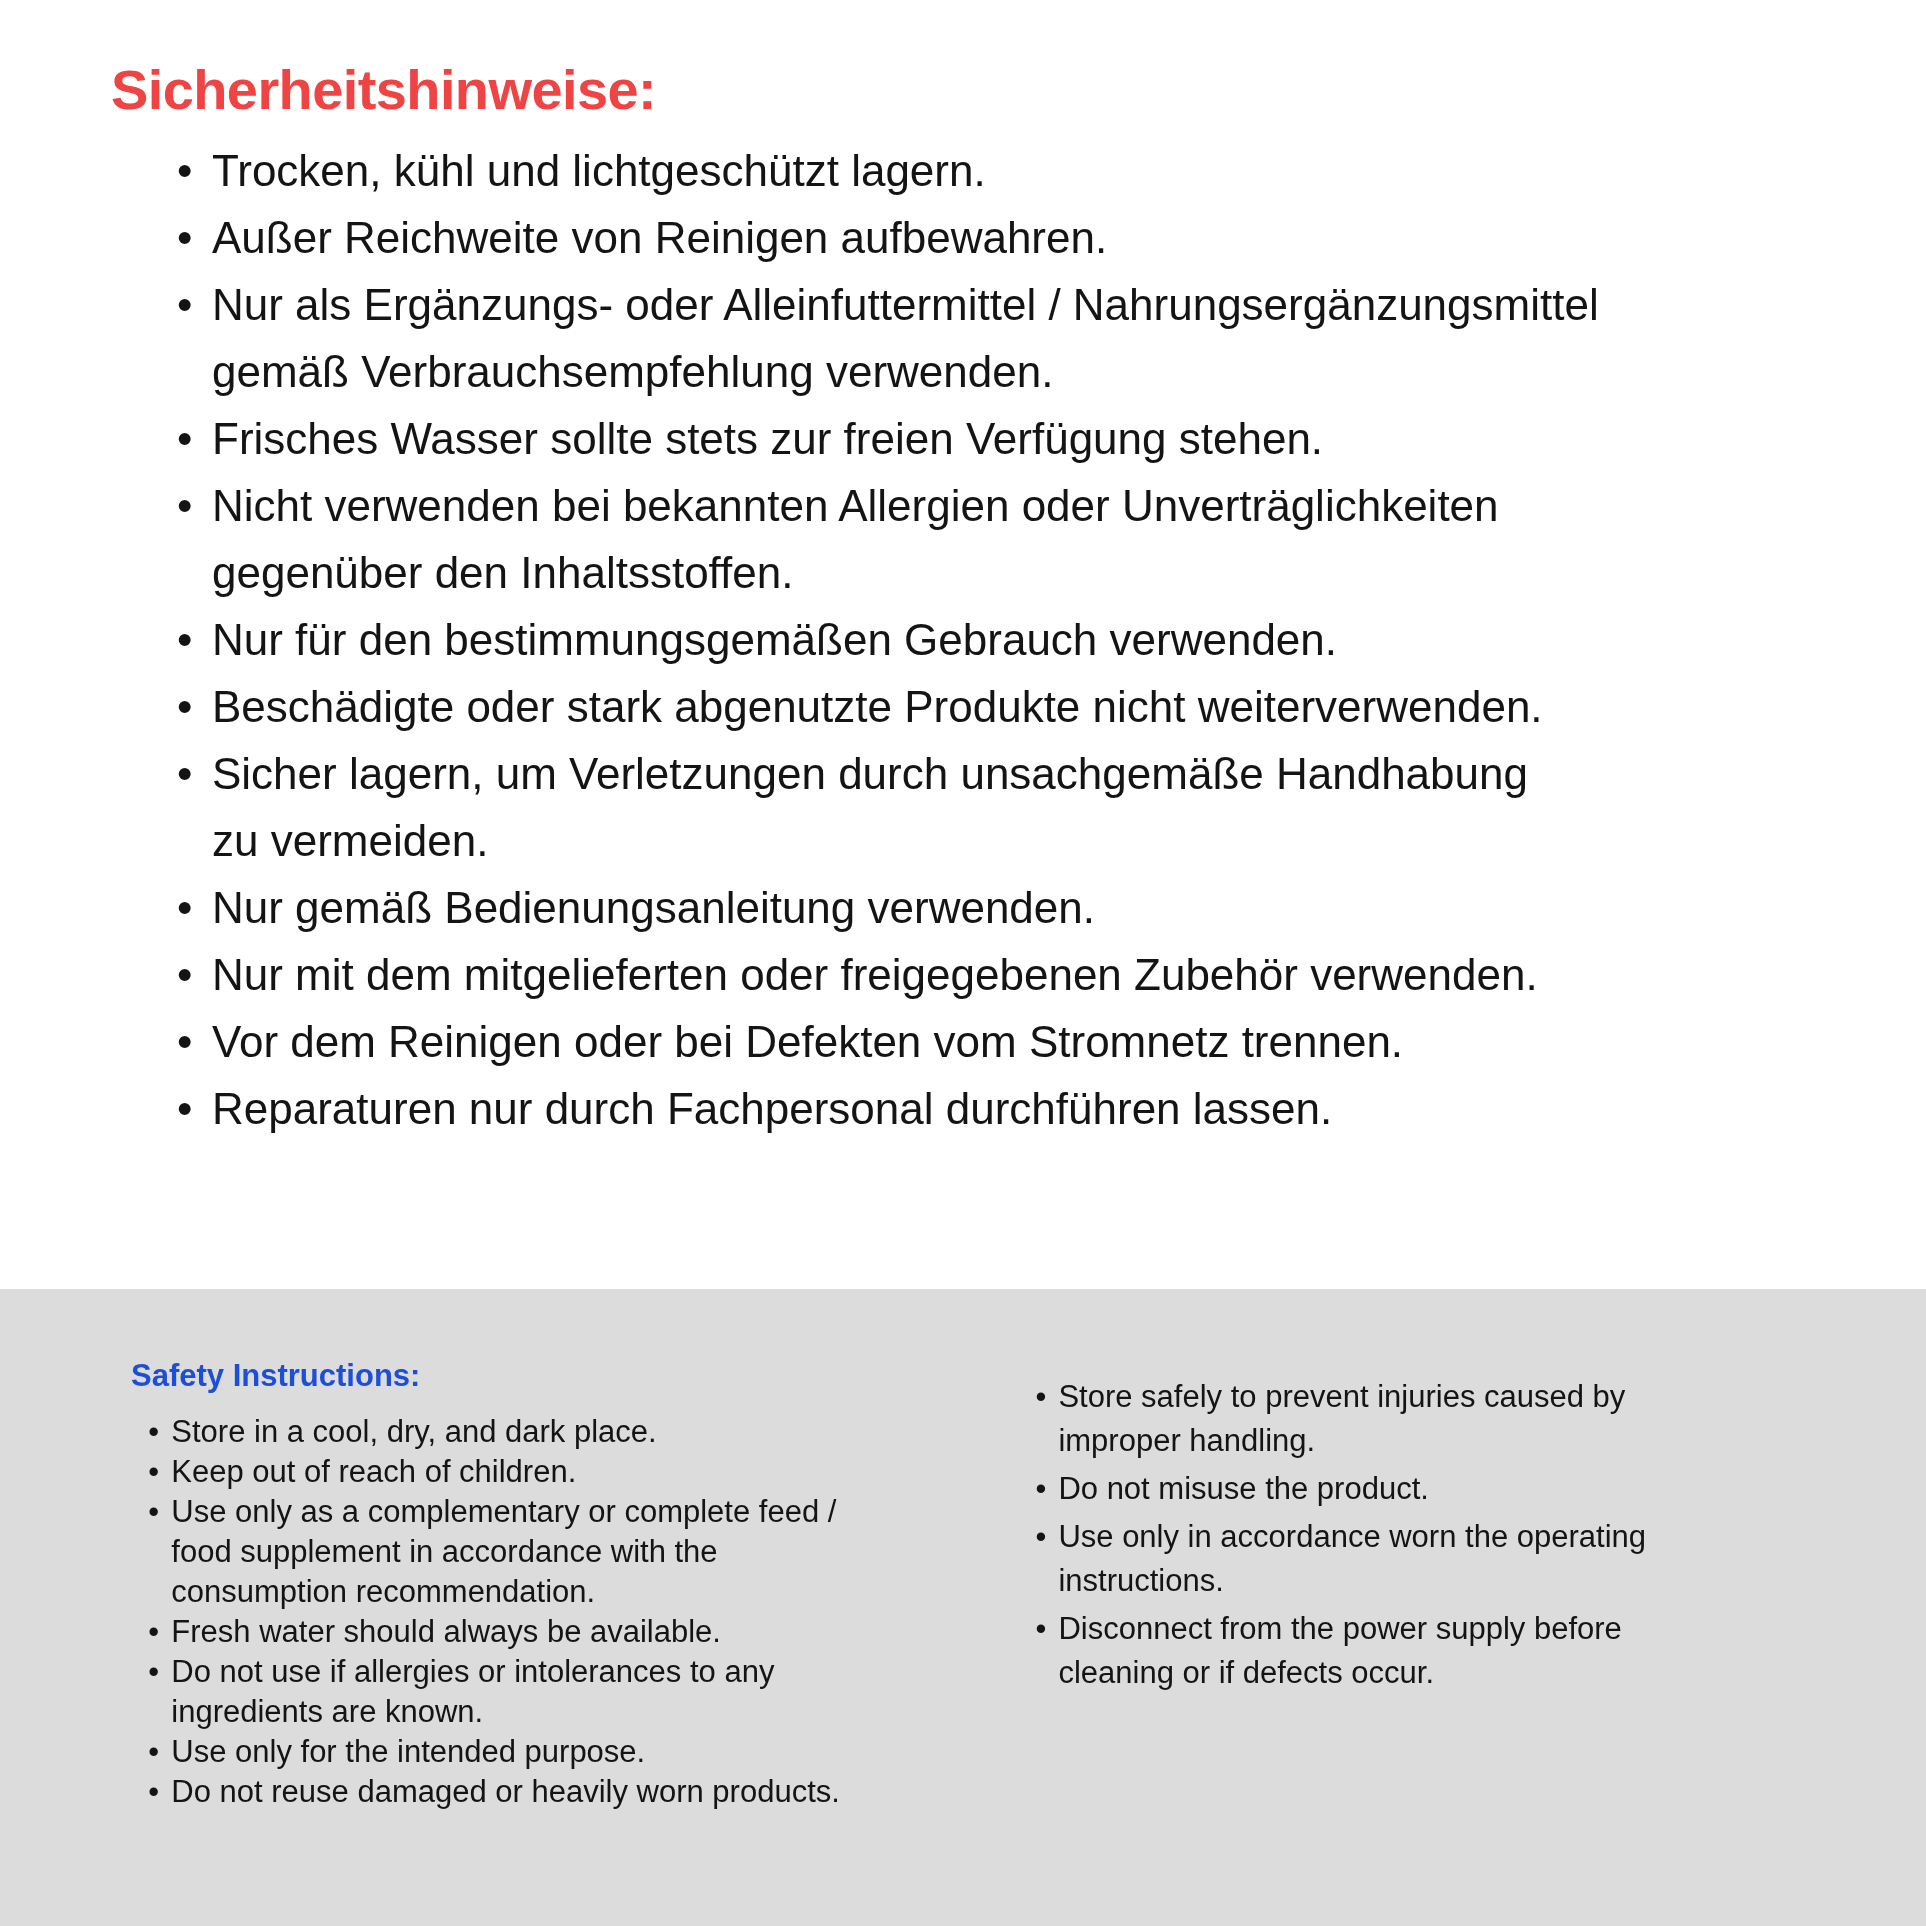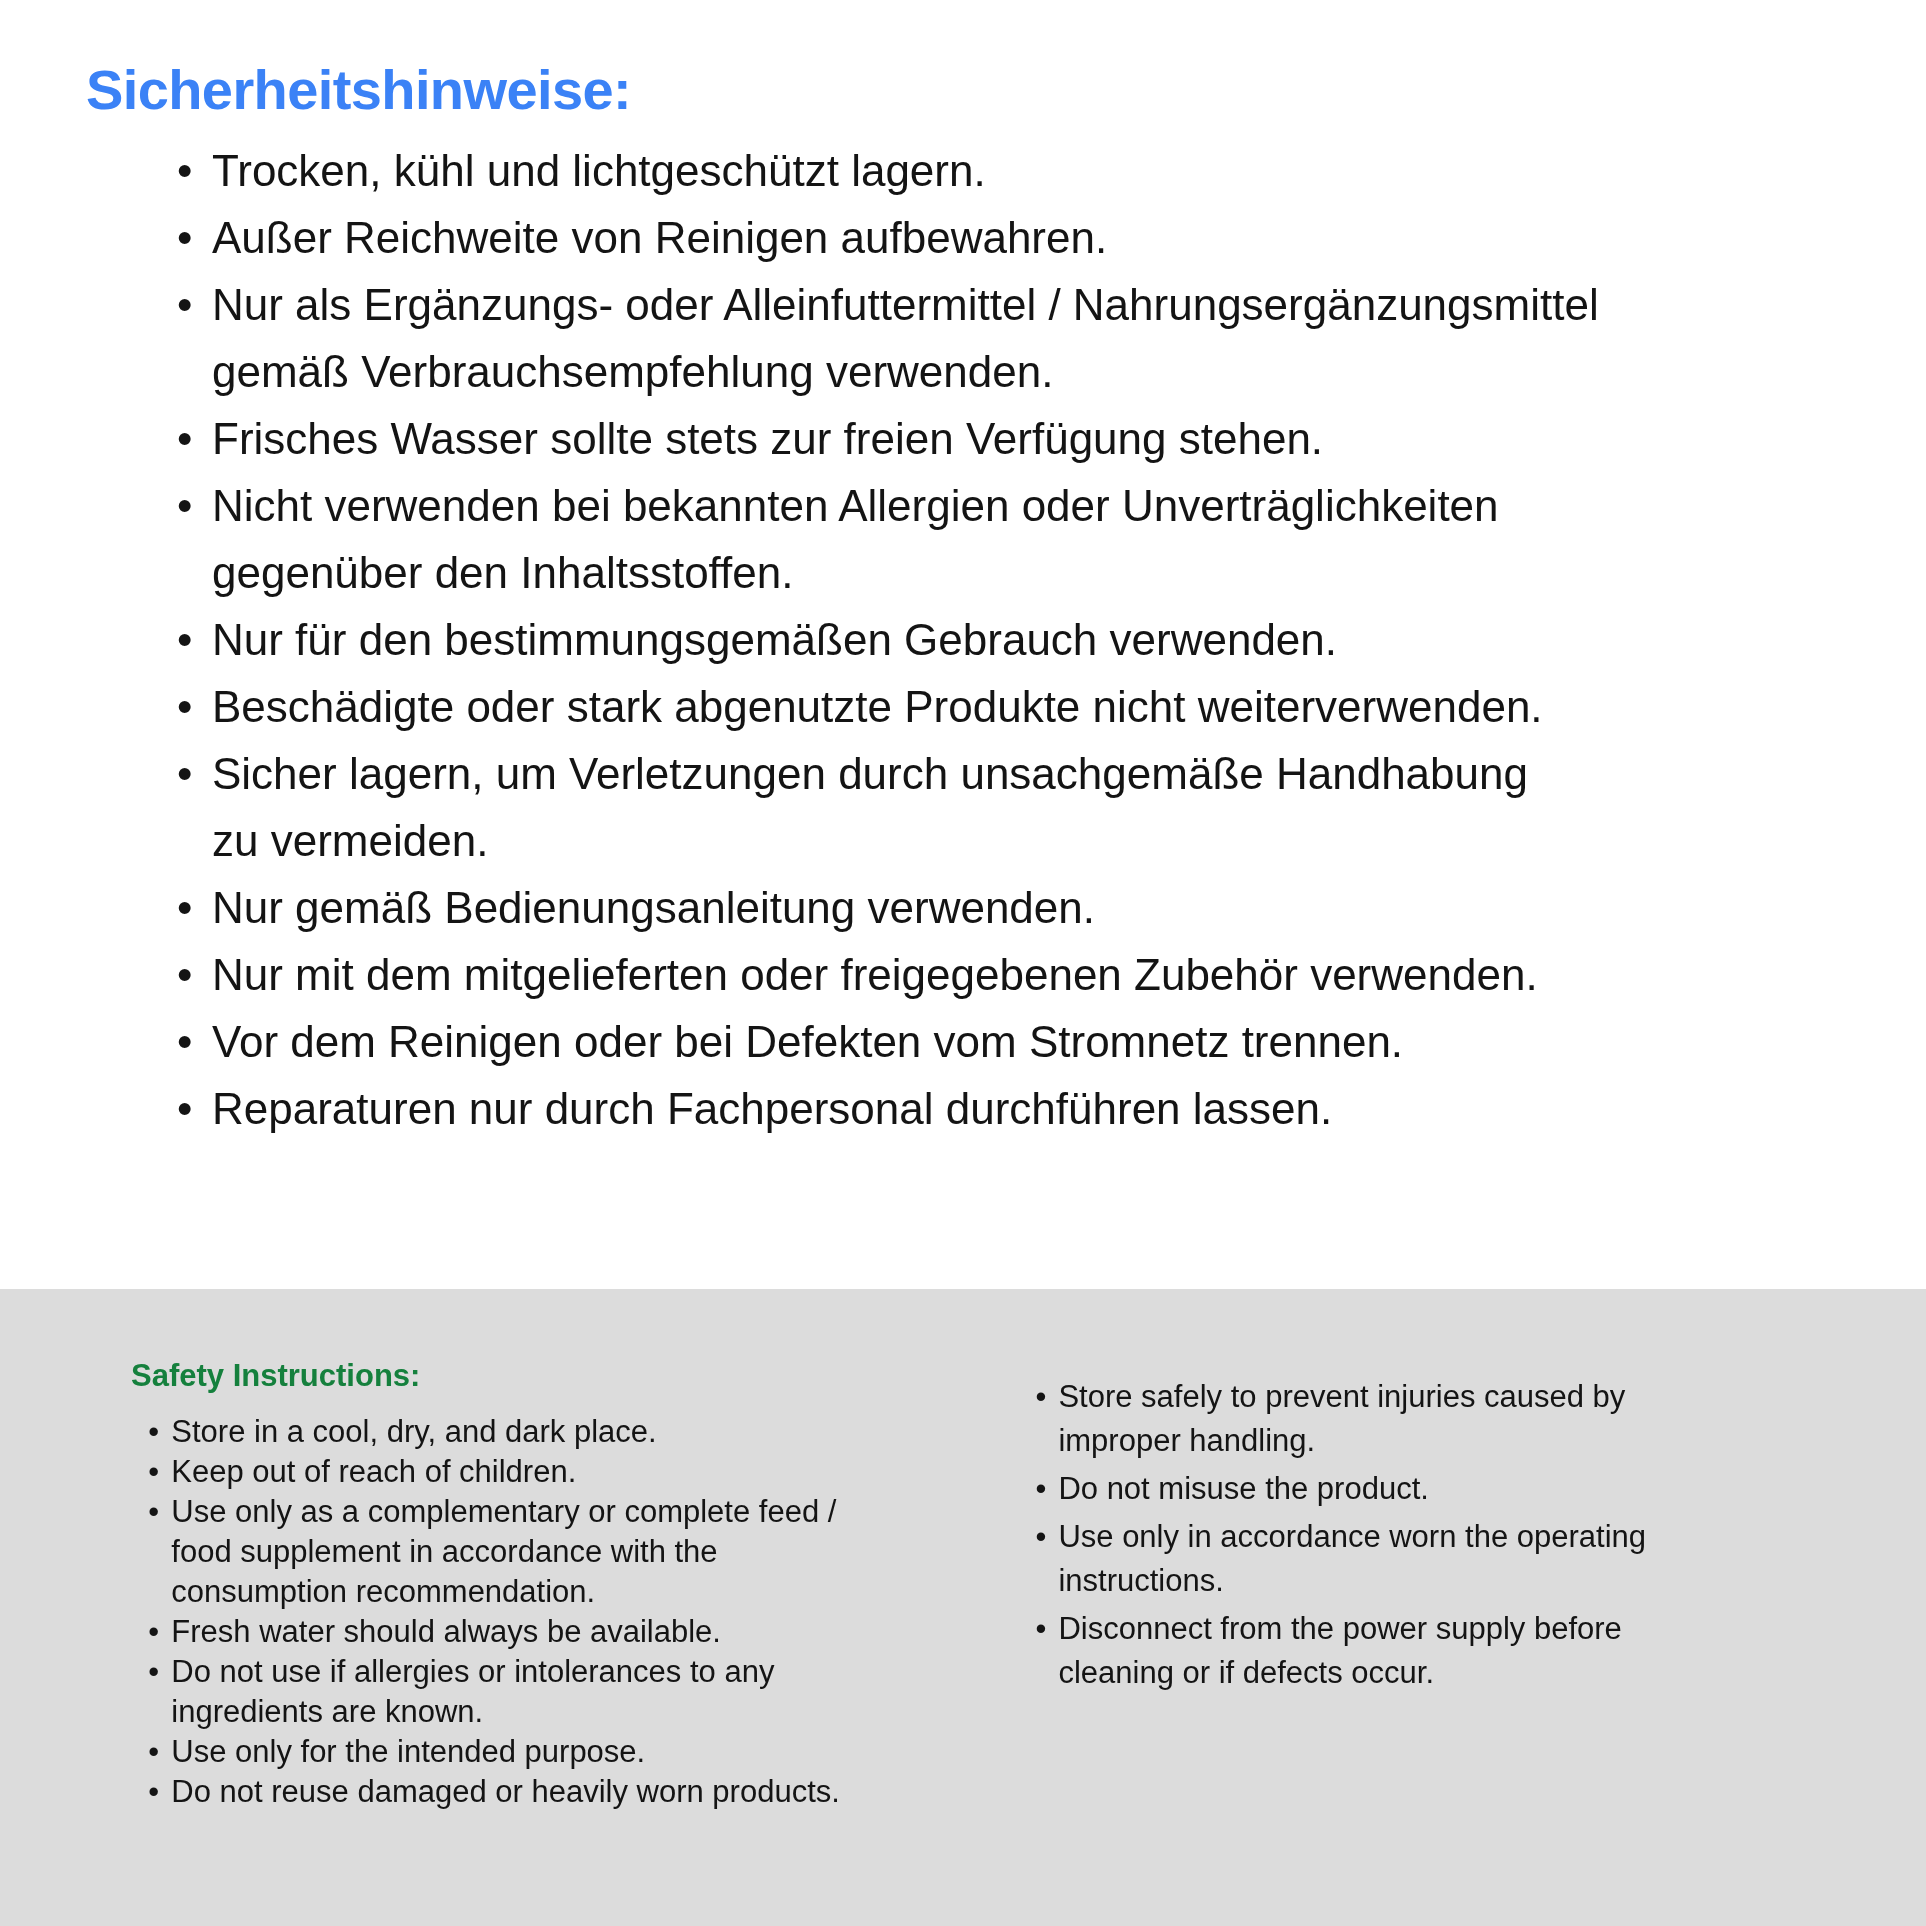--- a/index.html
+++ b/index.html
@@ -12,25 +12,25 @@
     font-family: "Liberation Sans", "DejaVu Sans", sans-serif;
     overflow: hidden;
   }
 
   
   .de {
     height: 1289px;
     padding-top: 62px;
   }
   .de-title {
-    margin: 0 0 19px 86px;
+    margin: 0 0 19px 111px;
     font-size: 56px;
     line-height: 56px;
     font-weight: 700;
-    color: #3b82f6;
+    color: #ef4444;
     letter-spacing: -0.6px;
   }
   ul { list-style: none; }
   .de-list {
     margin-left: 177px;
     width: 1618px;
     font-size: 44px;
     line-height: 67px;
     font-weight: 400;
   }
@@ -53,21 +53,21 @@
     padding: 67px 45px 0 131px;
     display: flex;
     align-items: flex-start;
   }
   .col-left { width: 877px; }
   .col-right { width: 854px; margin-left: 36px; }
   .en-title {
     font-size: 31px;
     line-height: 40px;
     font-weight: 700;
-    color: #15803d;
+    color: #1d4ed8;
     margin: 0 0 16px 0;
   }
   .en-list {
     font-size: 31px;
     font-weight: 400;
   }
   .col-left .en-list { line-height: 40px; margin-left: 17.3px; }
   .col-right .en-list { line-height: 44px; margin-top: 19px; }
   .en-list li {
     position: relative;

